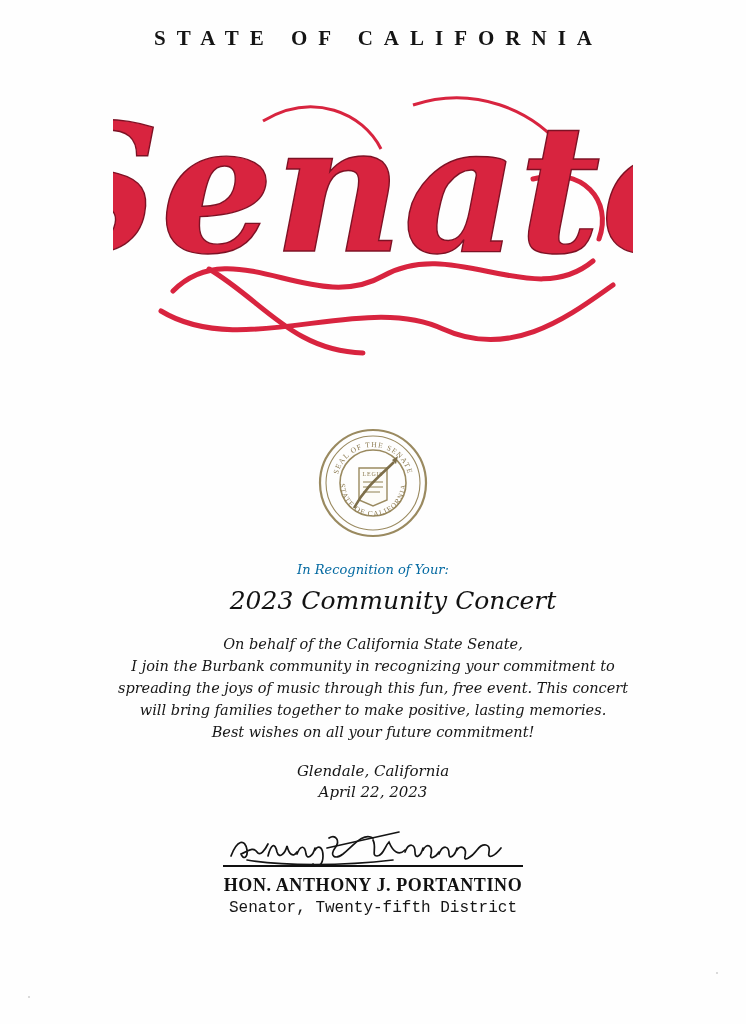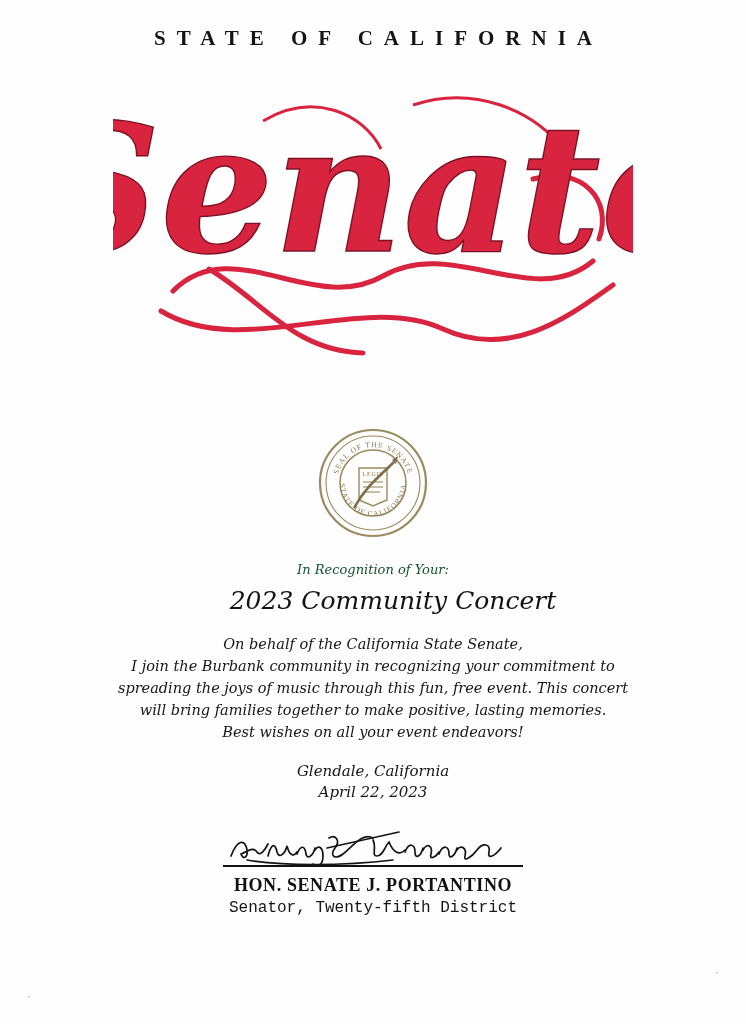--- a/index.html
+++ b/index.html
@@ -113,21 +113,21 @@
     font-size: 37px;
     letter-spacing: -0.4px;
     color: #121212;
     margin: 0;
     line-height: 1.12;
   }
   .in-recognition {
     font-family: "DejaVu Serif", serif;
     font-style: italic;
     font-size: 13px;
-    color: #14532d;
+    color: #0369a1;
     margin: 14px 0 0 0;
     text-align: center;
   }
   .occasion {
     font-family: "DejaVu Serif", serif;
     font-style: italic;
     font-size: 25px;
     color: #121212;
     margin: 9px 0 0 0;
     padding-left: 40px;
@@ -249,21 +249,21 @@
 
     <div class="in-recognition">In Recognition of Your:</div>
 
     <div class="occasion">2023 Community Concert</div>
 
     <div class="paragraph">
       <span class="line">On behalf of the California State Senate,</span>
       <span class="line">I join the Burbank community in recognizing your commitment to</span>
       <span class="line">spreading the joys of music through this fun, free event. This concert</span>
       <span class="line">will bring families together to make positive, lasting memories.</span>
-      <span class="line">Best wishes on all your event endeavors!</span>
+      <span class="line">Best wishes on all your future commitment!</span>
     </div>
 
     <div class="place-date">
       <span class="line">Glendale, California</span><br>
       <span class="line">April 22, 2023</span>
     </div>
   </div>
 
   <div class="signature-area">
     <svg class="signature-svg" width="300" height="42" viewBox="0 0 300 42" aria-hidden="true">
@@ -276,19 +276,19 @@
         <path d="M150 14 C 154 22, 148 30, 154 30 C 160 30, 162 20, 166 16 C 170 26, 176 30, 182 24"></path>
         <path d="M182 26 C 186 16, 192 18, 192 26 C 192 34, 198 30, 200 22"></path>
         <path d="M200 24 C 204 16, 210 20, 208 28 C 206 34, 212 32, 216 26"></path>
         <path d="M216 28 C 220 18, 226 20, 226 28 C 226 34, 232 30, 234 22"></path>
         <path d="M234 24 C 238 18, 244 22, 242 30 C 240 36, 248 32, 254 24 C 260 16, 268 18, 266 26 C 264 34, 272 30, 278 22"></path>
         <path d="M104 22 L176 6"></path>
         <path d="M24 34 C 60 40, 120 40, 170 34"></path>
       </g>
     </svg>
     <div class="sig-rule"></div>
-    <div class="signer-name">HON. SENATE J. PORTANTINO</div>
+    <div class="signer-name">HON. ANTHONY J. PORTANTINO</div>
     <div class="signer-title">Senator, Twenty-fifth District</div>
   </div>
 
   <div class="scan-speck" style="left:716px; top:972px;"></div>
   <div class="scan-speck" style="left:28px; top:996px;"></div>
 </div>
 
 </body></html>

